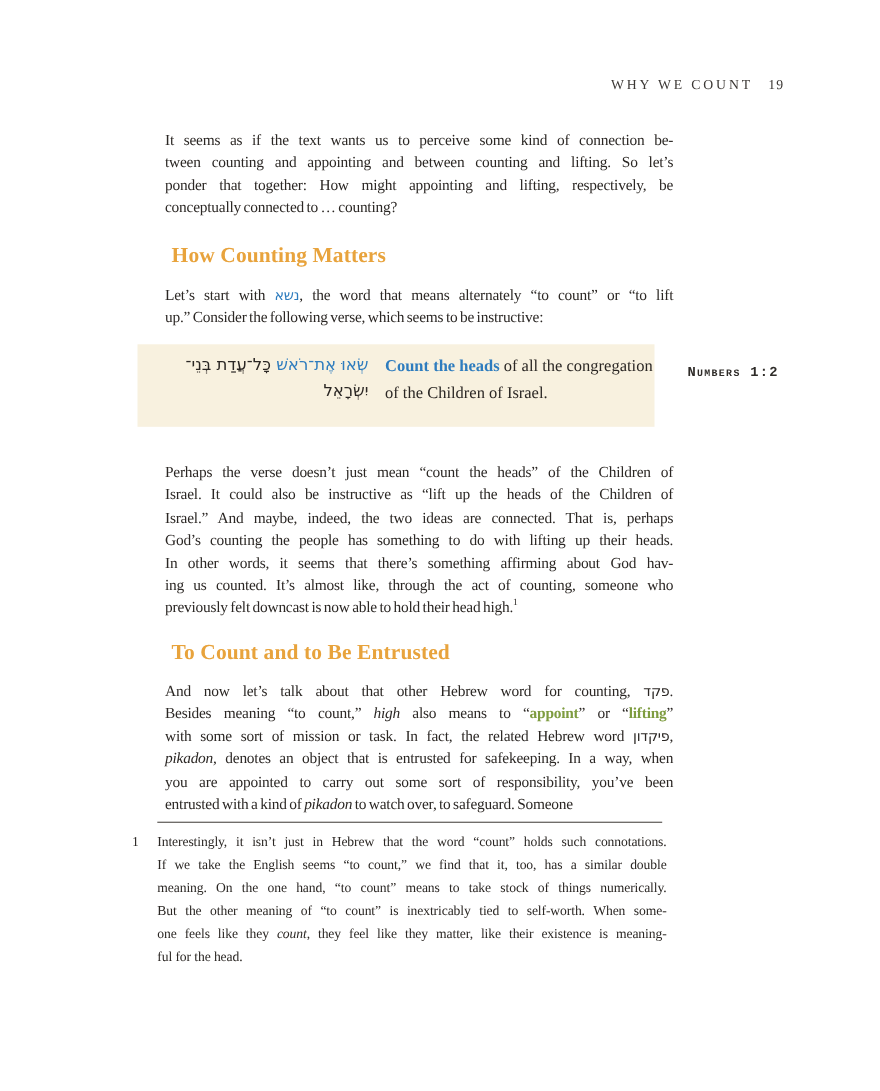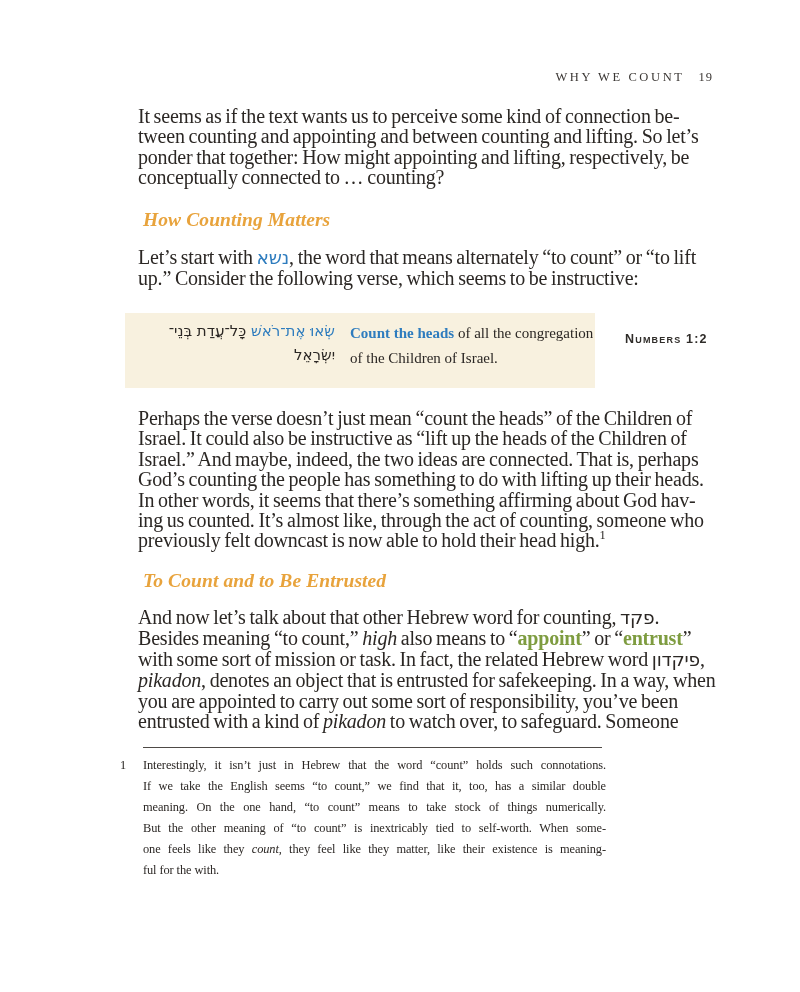--- a/index.html
+++ b/index.html
@@ -15,46 +15,46 @@
   .page{
     position:relative;width:800px;height:992px;background:#ffffff;overflow:hidden;
     font-family:"Liberation Serif", serif;color:var(--c-text);border-radius:21px;
   }
   .runhead{
     position:absolute;top:70px;right:87px;font-size:12.5px;letter-spacing:2.6px;
     color:var(--c-runhead);white-space:nowrap;
   }
   .runhead .pageno{margin-left:14px;letter-spacing:1px;}
   .block{
-    position:absolute;left:138px;width:462px;font-size:20px;line-height:20.4px;
-    letter-spacing:-0.2px;word-spacing:-1px;
+    position:absolute;left:150px;width:462px;font-size:14px;line-height:20.4px;
+    letter-spacing:-0.2px;word-spacing:-1px;margin-top:13px;
   }
   .block .line{white-space:nowrap;text-align:justify;text-align-last:justify;}
   .block .line:last-child{text-align-last:left;}
   .p1{top:106px;}
   .p2{top:247px;}
   .p3{top:408px;}
   .p4{top:607px;}
   .heading{
-    position:absolute;left:143px;margin:0;font-size:19.5px;font-weight:bold;
-    color:var(--c-heading);letter-spacing:0.1px;white-space:nowrap;font-style:italic;
+    position:absolute;left:143px;margin:13px;font-size:19.5px;font-weight:bold;
+    color:var(--c-heading);letter-spacing:0.1px;white-space:nowrap;
   }
   .h1pos{top:209px;}
   .h2pos{top:570px;}
   .box{position:absolute;left:125px;top:313px;width:470px;height:75px;background:var(--c-box);}
   .heb-col{
     position:absolute;left:20px;top:6px;width:190px;direction:rtl;
     font-family:"DejaVu Sans", sans-serif;font-size:15px;line-height:24px;
   }
   .heb-col .line{white-space:nowrap;text-align:right;text-align-last:right;}
   .eng-col{position:absolute;left:225px;top:8px;width:255px;font-size:15px;line-height:25px;}
   .eng-col .line{white-space:nowrap;text-align:left;text-align-last:left;}
   .margin-note{
     position:absolute;left:625px;top:332px;
-    font-family:Liberation Sans, sans-serif;font-variant:small-caps;
+    font-family:Liberation Mono, monospace;font-variant:small-caps;
     font-size:12.5px;font-weight:600;letter-spacing:1.2px;color:#2F2C29;white-space:nowrap;
   }
   .fn-rule{position:absolute;left:143px;top:747px;width:459px;border-top:1.4px solid var(--c-rule);}
   .footnote{
     position:absolute;left:120px;top:755px;width:486px;display:flex;
     font-size:12.4px;line-height:21px;letter-spacing:-0.1px;
   }
   .fn-num{width:23px;flex:none;}
   .fn-text{width:463px;}
   .fn-text .line{white-space:nowrap;text-align:justify;text-align-last:justify;}
@@ -110,34 +110,34 @@
       <div class="line">God’s counting the people has something to do with lifting up their heads.</div>
       <div class="line">In other words, it seems that there’s something affirming about God hav-</div>
       <div class="line">ing us counted. It’s almost like, through the act of counting, someone who</div>
       <div class="line">previously felt downcast is now able to hold their head high.<span class="sup">1</span></div>
     </div>
 
   <h2 class="heading h2pos">To Count and to Be Entrusted</h2>
 
   <div class="block p4">
       <div class="line">And now let’s talk about that other Hebrew word for counting, <span class="heb">פקד</span>.</div>
-      <div class="line">Besides meaning “to count,” <span class="i">high</span> also means to “<span class="green">appoint</span>” or “<span class="green">entrust</span>”</div>
+      <div class="line">Besides meaning “to count,” <span class="i">high</span> also means to “<span class="green">appoint</span>” or “<span class="green">lifting</span>”</div>
       <div class="line">with some sort of mission or task. In fact, the related Hebrew word <span class="heb">פיקדון</span>,</div>
       <div class="line"><span class="i">pikadon</span>, denotes an object that is entrusted for safekeeping. In a way, when</div>
       <div class="line">you are appointed to carry out some sort of responsibility, you’ve been</div>
       <div class="line">entrusted with a kind of <span class="i">pikadon</span> to watch over, to safeguard. Someone</div>
     </div>
 
   <div class="fn-rule"></div>
 
   <div class="footnote">
     <div class="fn-num">1</div>
     <div class="fn-text">
         <div class="line">Interestingly, it isn’t just in Hebrew that the word “count” holds such connotations.</div>
         <div class="line">If we take the English seems “to count,” we find that it, too, has a similar double</div>
         <div class="line">meaning. On the one hand, “to count” means to take stock of things numerically.</div>
         <div class="line">But the other meaning of “to count” is inextricably tied to self-worth. When some-</div>
         <div class="line">one feels like they <span class="i">count</span>, they feel like they matter, like their existence is meaning-</div>
-        <div class="line">ful for the with.</div>
+        <div class="line">ful for the head.</div>
       </div>
   </div>
 
 </div>
 
 </body></html>

